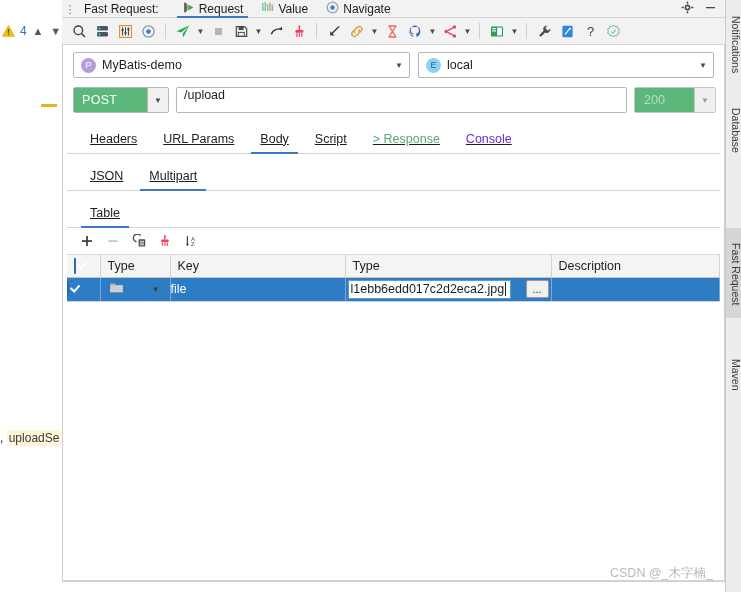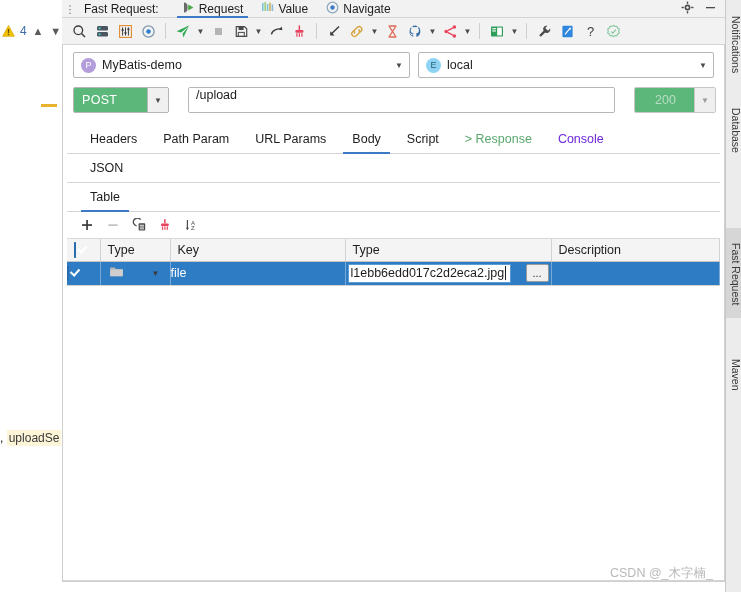--- a/index.html
+++ b/index.html
@@ -106,21 +106,21 @@
     width: 15px; height: 15px; border-radius: 50%;
     display: flex; align-items: center; justify-content: center;
     font-size: 9px; color: #fff; margin-right: 6px; flex: none;
   }
   .cbadge.p { background: #b39ddb; }
   .cbadge.e { background: #8fd3f4; color:#2a6179; }
   .ctext { font-size: 12.5px; color: #1d1d1d; flex: 1; white-space: nowrap; overflow: hidden; }
   .ccaret { color: #4a4a4a; font-size: 8px; width: 16px; text-align: center; }
 
   
-  .url-row { display: flex; gap: 19px; padding: 9px 4px 0 6px; align-items: center; }
+  .url-row { display: flex; gap: 7px; padding: 9px 4px 0 6px; align-items: center; }
   .method-combo {
     flex: 0 0 96px; height: 26px; display: flex; align-items: stretch;
     border: 1px solid #b6b6b6; border-radius: 2px; overflow: hidden;
   }
   .method-label {
     flex: 1; background: #5cb87a; color: #ffffff; font-size: 12.5px;
     display: flex; align-items: center; padding-left: 8px; letter-spacing: .3px;
   }
   .method-caret {
     width: 21px; background: #f0f0f0; border-left: 1px solid #b6b6b6;
@@ -131,34 +131,34 @@
     flex: 1 1 auto; height: 26px; border: 1px solid #b6b6b6; background: #fff;
     border-radius: 2px; display: flex; padding-left: 7px;
     font-size: 12.5px; color: #1d1d1d;
   }
   .status-combo {
     flex: 0 0 82px; height: 26px; display: flex; align-items: stretch;
     border: 1px solid #c6c6c6; border-radius: 2px; overflow: hidden;
   }
   .status-label {
     flex: 1; background: #5cb87a; color: #b8dcc4; font-size: 12.5px;
-    display: flex; align-items: center; padding-left: 20px;
+    display: flex; align-items: center; padding-left: 9px;
   }
   .status-caret {
     width: 21px; background: #efefef; border-left: 1px solid #c6c6c6;
     display: flex; align-items: center; justify-content: center;
     color: #9a9a9a; font-size: 8px;
   }
 
   
   .tabstrip {
     display: flex; align-items: flex-end; height: 30px;
-    border-bottom: 1px solid #d4d4d4; padding-left: 10px; margin-top: 11px;
-  }
-  .tabstrip.sub { margin-top: 0; height: 29px; }
+    border-bottom: 1px solid #d4d4d4; padding-left: 10px; margin-top: 11px; text-decoration: underline;
+  }
+  .tabstrip.sub { margin-top: 8px; height: 29px; }
   .tab {
     position: relative; height: 29px; display: flex; align-items: center;
     padding: 0 13px; font-size: 12.5px; color: #1d1d1d; white-space: nowrap;
   }
   .tab.active::after {
     content: ""; position: absolute; left: 4px; right: 4px; bottom: -1px;
     height: 2px; background: #3d7ac5;
   }
   .tab.green { color: #5aa86e; }
   .tab.red { color: #6d28d9; }
@@ -487,42 +487,42 @@
           <span class="status-label">200</span>
           <span class="status-caret">▼</span>
         </div>
       </div>
 
       <div class="tabstrip">
         <div class="tab">
             <span>Headers</span>
           </div>
         <div class="tab">
-            <span>Path Param</span>
-          </div>
-        <div class="tab">
             <span>URL Params</span>
           </div>
         <div class="tab active">
             <span>Body</span>
           </div>
         <div class="tab">
             <span>Script</span>
           </div>
         <div class="tab green">
             <span>&gt; Response</span>
           </div>
         <div class="tab red">
             <span>Console</span>
           </div>
       </div>
 
       <div class="tabstrip sub">
         <div class="tab">
             <span>JSON</span>
+          </div>
+        <div class="tab active">
+            <span>Multipart</span>
           </div>
       </div>
 
       <div class="tabstrip sub">
         <div class="tab active">
             <span>Table</span>
           </div>
       </div>
 
       <div class="tbl-toolbar">

